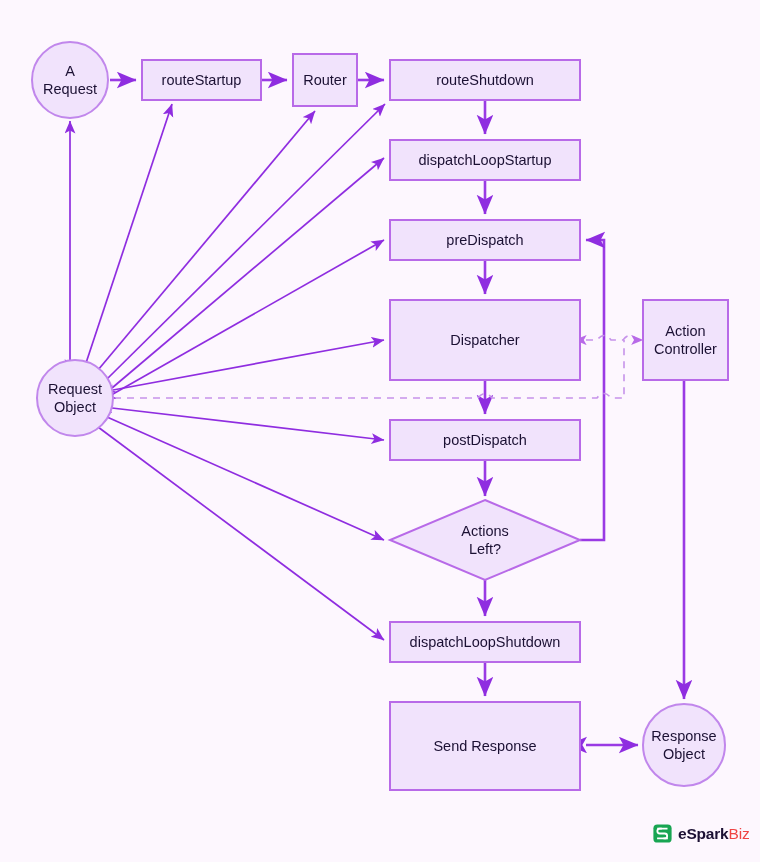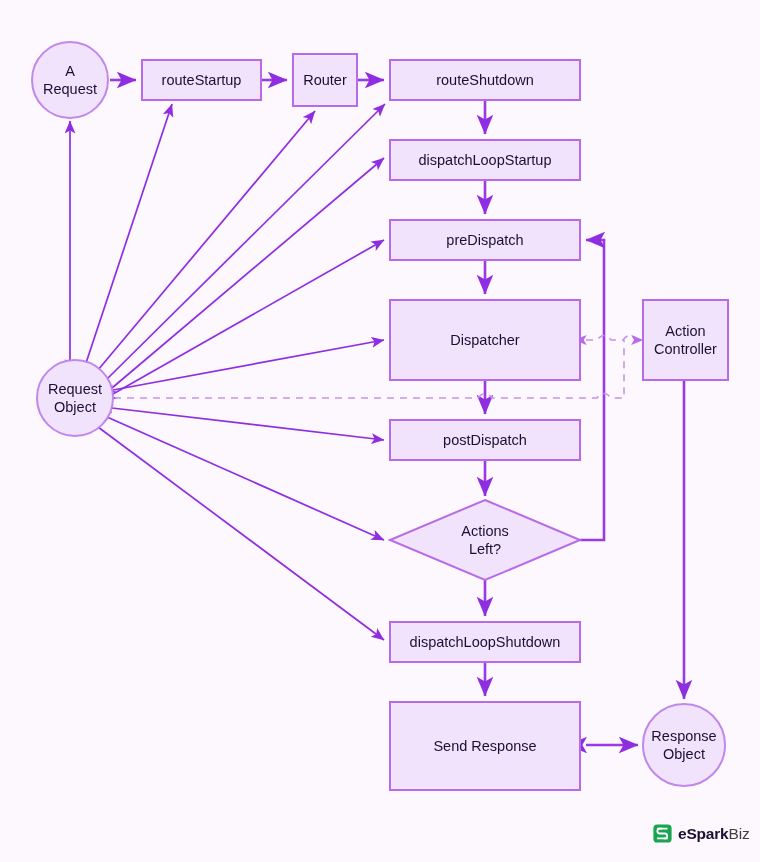--- a/index.html
+++ b/index.html
@@ -63,21 +63,21 @@
   }
   #logo .mark { width: 19px; height: 19px; display:block; }
   #logo .wordmark {
     font-family: "Liberation Sans", sans-serif;
     font-size: 15.5px;
     letter-spacing: -0.2px;
     color: #1b1033;
     white-space: nowrap;
   }
   #logo .wordmark b { font-weight: 700; }
-  #logo .wordmark span.light { font-weight: 400; color:#404040; }
+  #logo .wordmark span.light { font-weight: 400; color:#ef4444; }
 </style>
 </head>
 <body>
 
 <div id="stage">
 
   <svg class="diagram" viewBox="0 0 760 862">
     <defs>
       <marker id="ah" markerWidth="9" markerHeight="9" refX="7.4" refY="3.2" orient="auto" markerUnits="strokeWidth">
         <path d="M0,0 L7.6,3.2 L0,6.4 L1.8,3.2 Z" fill="#8f2de0"></path>

